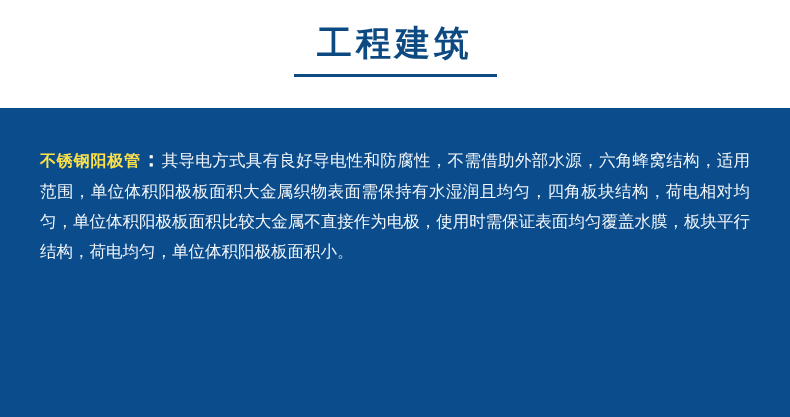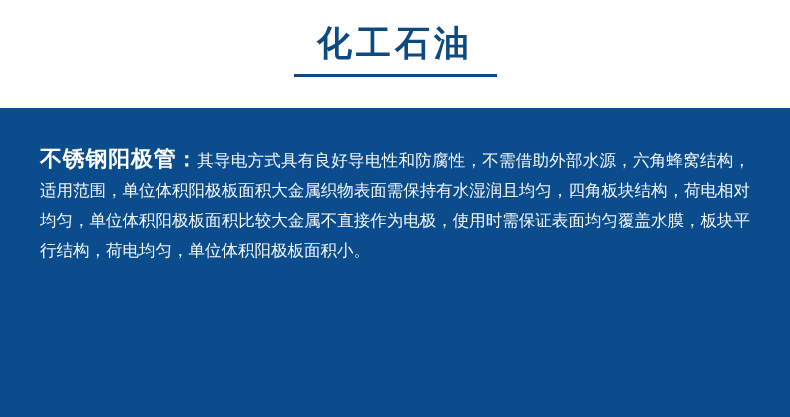--- a/index.html
+++ b/index.html
@@ -82,39 +82,39 @@
     font-size: 16.5px;
     line-height: 30px;
     color: #f2f6fa;
     text-align: justify;
     text-justify: inter-ideograph;
     word-break: break-all;
     font-family: "Liberation Sans", "DejaVu Sans", sans-serif;
   }
 
   .lead {
-    font-size: 22px;
+    font-size: 16px;
     font-weight: bold;
-    color: #ffffff;
+    color: #fde047;
     letter-spacing: 0.5px;
   }
 
   .lead-colon {
     font-size: 20.5px;
     font-weight: bold;
     color: #ffffff;
   }
 </style>
 </head>
 <body>
 
 <div class="page">
 
   <div class="header">
-    <div class="section-title">化工石油</div>
+    <div class="section-title">工程建筑</div>
     <div class="title-rule"></div>
   </div>
 
   <div class="panel">
 
     <div class="block block-one">
       <p class="para"><span class="lead">不锈钢阳极管</span><span class="lead-colon">：</span><span>其导电方式具有良好导电性和防腐性，不需借助外部水源，六角蜂窝结构，适用范围，单位体积阳极板面积大金属织物表面需保持有水湿润且均匀，四角板块结构，荷电相对均匀，单位体积阳极板面积比较大金属不直接作为电极，使用时需保证表面均匀覆盖水膜，板块平行结构，荷电均匀，单位体积阳极板面积小。</span></p>
     </div>
 
 

